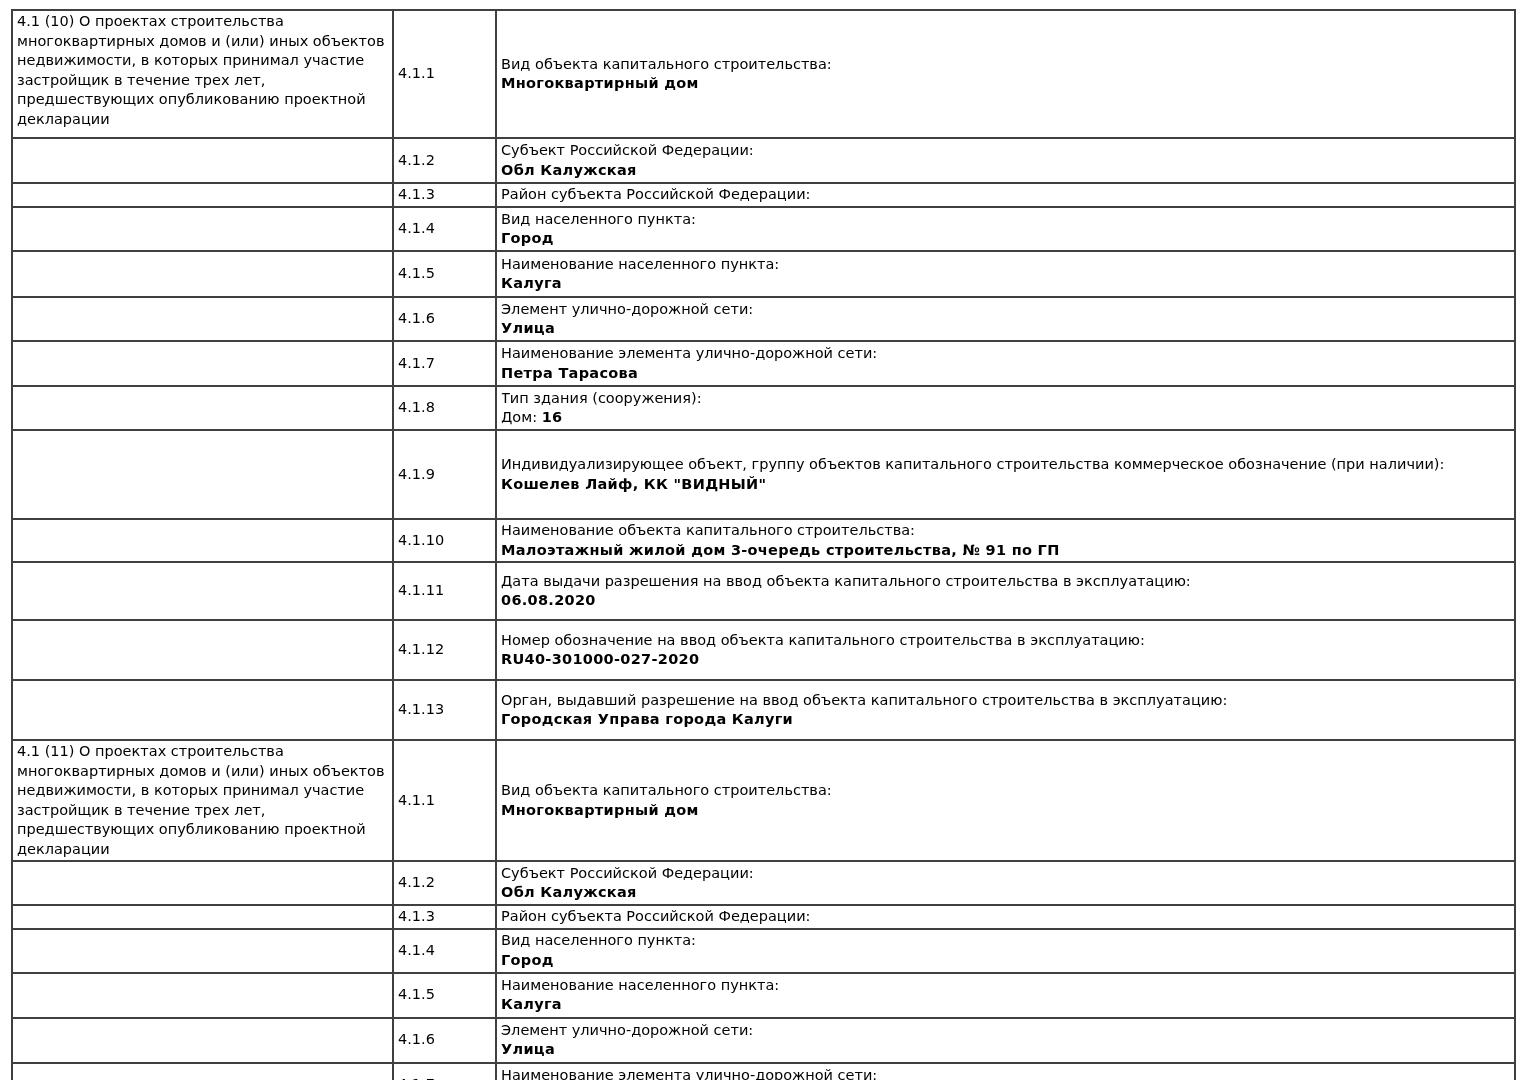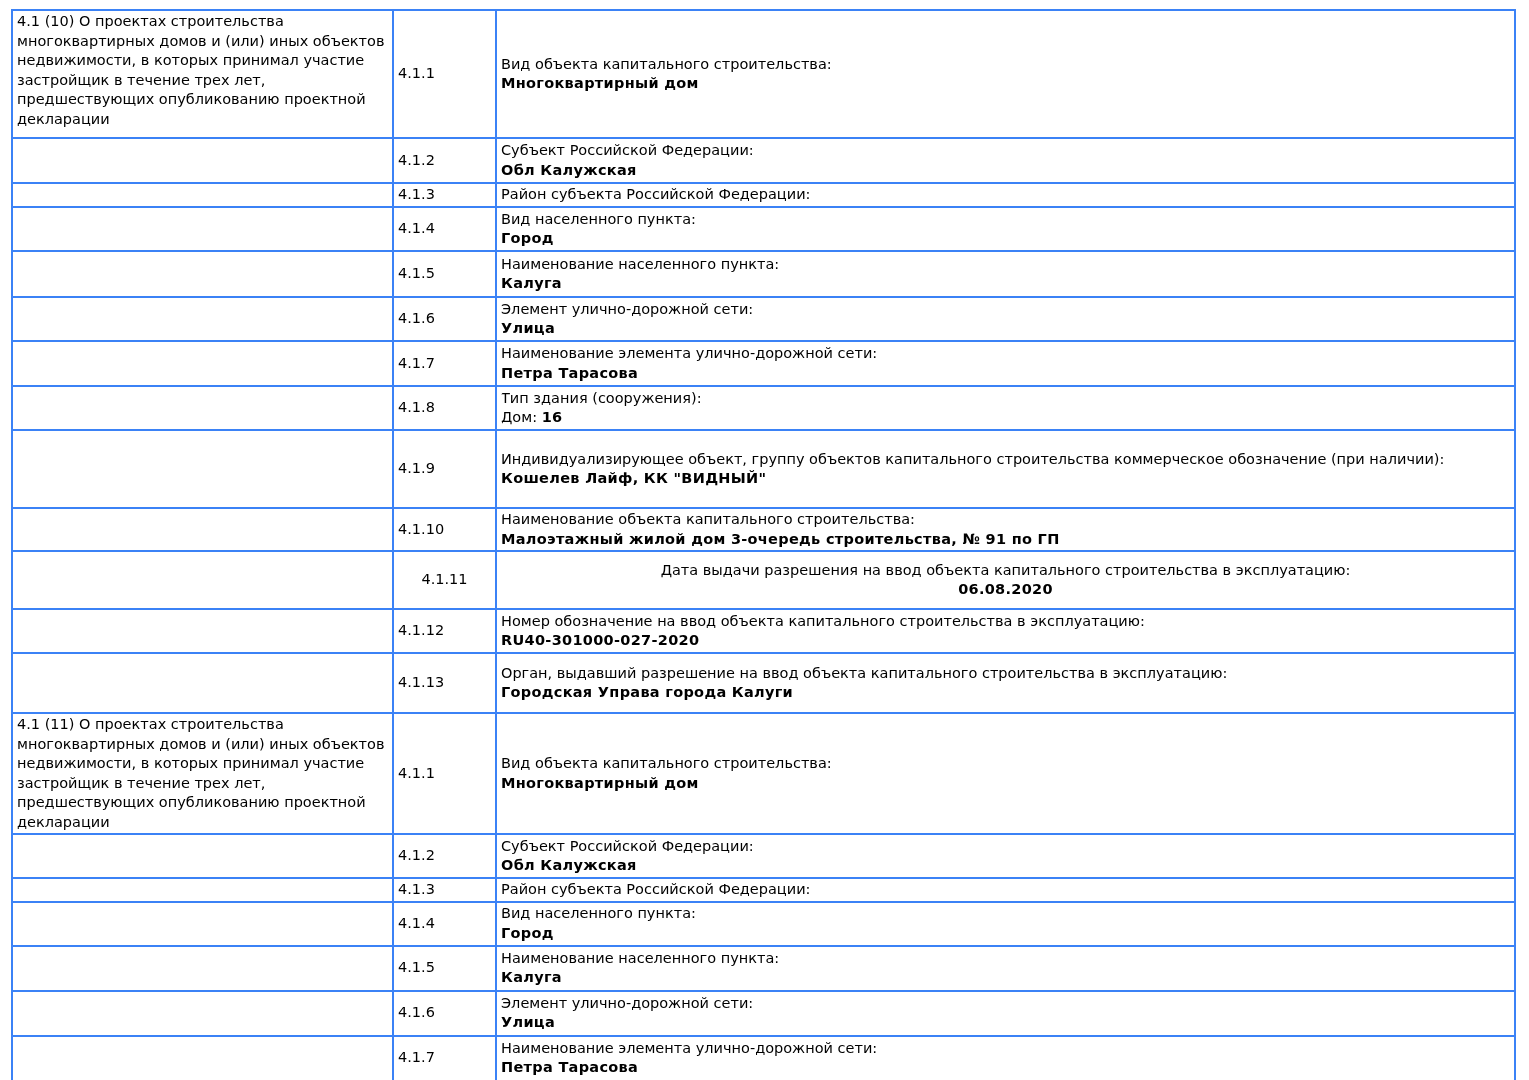--- a/index.html
+++ b/index.html
@@ -18,21 +18,21 @@
   }
   table.decl {
     position: absolute;
     left: 11px;
     top: 9px;
     width: 1503px;
     border-collapse: collapse;
     table-layout: fixed;
   }
   table.decl td {
-    border: 2px solid #3b82f6;
+    border: 2px solid #404040;
     padding: 1px 4px;
     font-size: 14.5px;
     line-height: 19.5px;
     overflow: hidden;
     word-wrap: break-word;
   }
   td.desc {
     vertical-align: top;
   }
   td.code {
@@ -127,45 +127,45 @@
           </td>
         </tr>
         <tr style="height: 44px;">
           <td class="desc"></td>
           <td class="code">4.1.8</td>
           <td class="content">
             <div class="label">Тип здания (сооружения):</div>
             <div class="value value-mixed"><span>Дом: </span><b>16</b></div>
           </td>
         </tr>
-        <tr style="height: 78px;">
+        <tr style="height: 89px;">
           <td class="desc"></td>
           <td class="code">4.1.9</td>
           <td class="content">
             <div class="label">Индивидуализирующее объект, группу объектов капитального строительства коммерческое обозначение (при наличии):</div>
             <div class="value">Кошелев Лайф, КК "ВИДНЫЙ"</div>
           </td>
         </tr>
         <tr style="height: 36px;">
           <td class="desc"></td>
           <td class="code">4.1.10</td>
           <td class="content">
             <div class="label">Наименование объекта капитального строительства:</div>
             <div class="value">Малоэтажный жилой дом 3-очередь строительства, № 91 по ГП</div>
           </td>
         </tr>
-        <tr style="height: 58px; text-align: center;">
+        <tr style="height: 58px;">
           <td class="desc"></td>
           <td class="code">4.1.11</td>
           <td class="content">
             <div class="label">Дата выдачи разрешения на ввод объекта капитального строительства в эксплуатацию:</div>
             <div class="value">06.08.2020</div>
           </td>
         </tr>
-        <tr style="height: 44px; margin-left: 8px;">
+        <tr style="height: 60px; margin-left: 8px;">
           <td class="desc"></td>
           <td class="code">4.1.12</td>
           <td class="content">
             <div class="label">Номер обозначение на ввод объекта капитального строительства в эксплуатацию:</div>
             <div class="value">RU40-301000-027-2020</div>
           </td>
         </tr>
         <tr style="height: 60px;">
           <td class="desc"></td>
           <td class="code">4.1.13</td>

